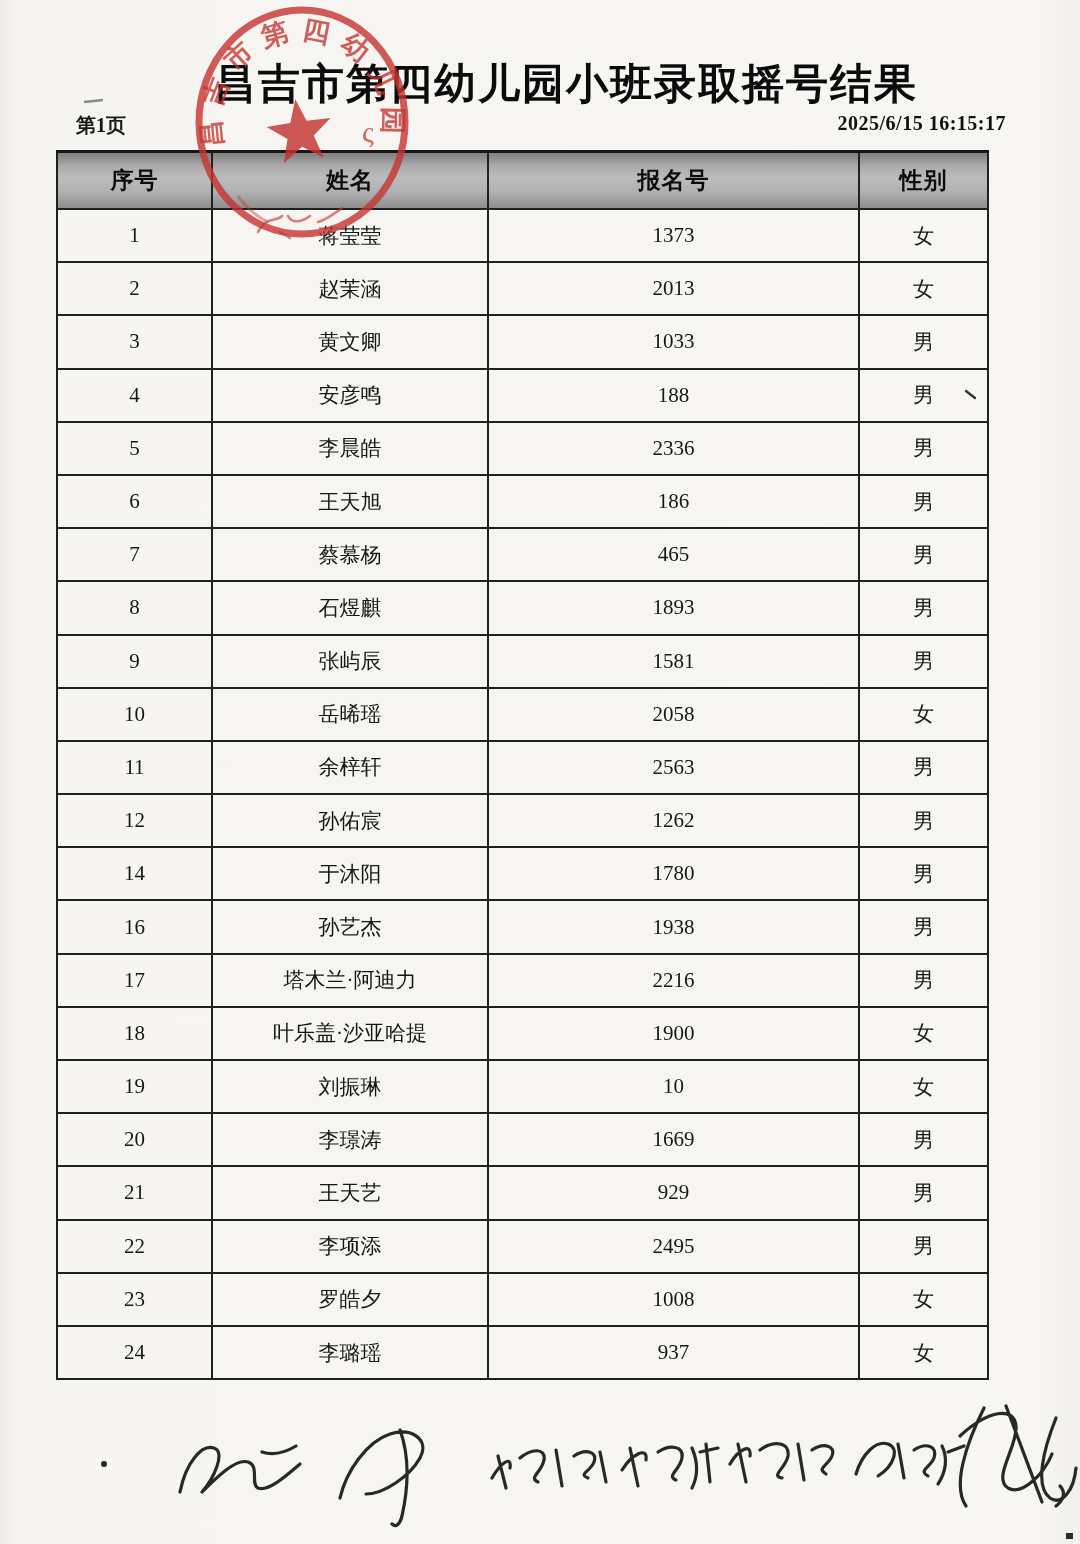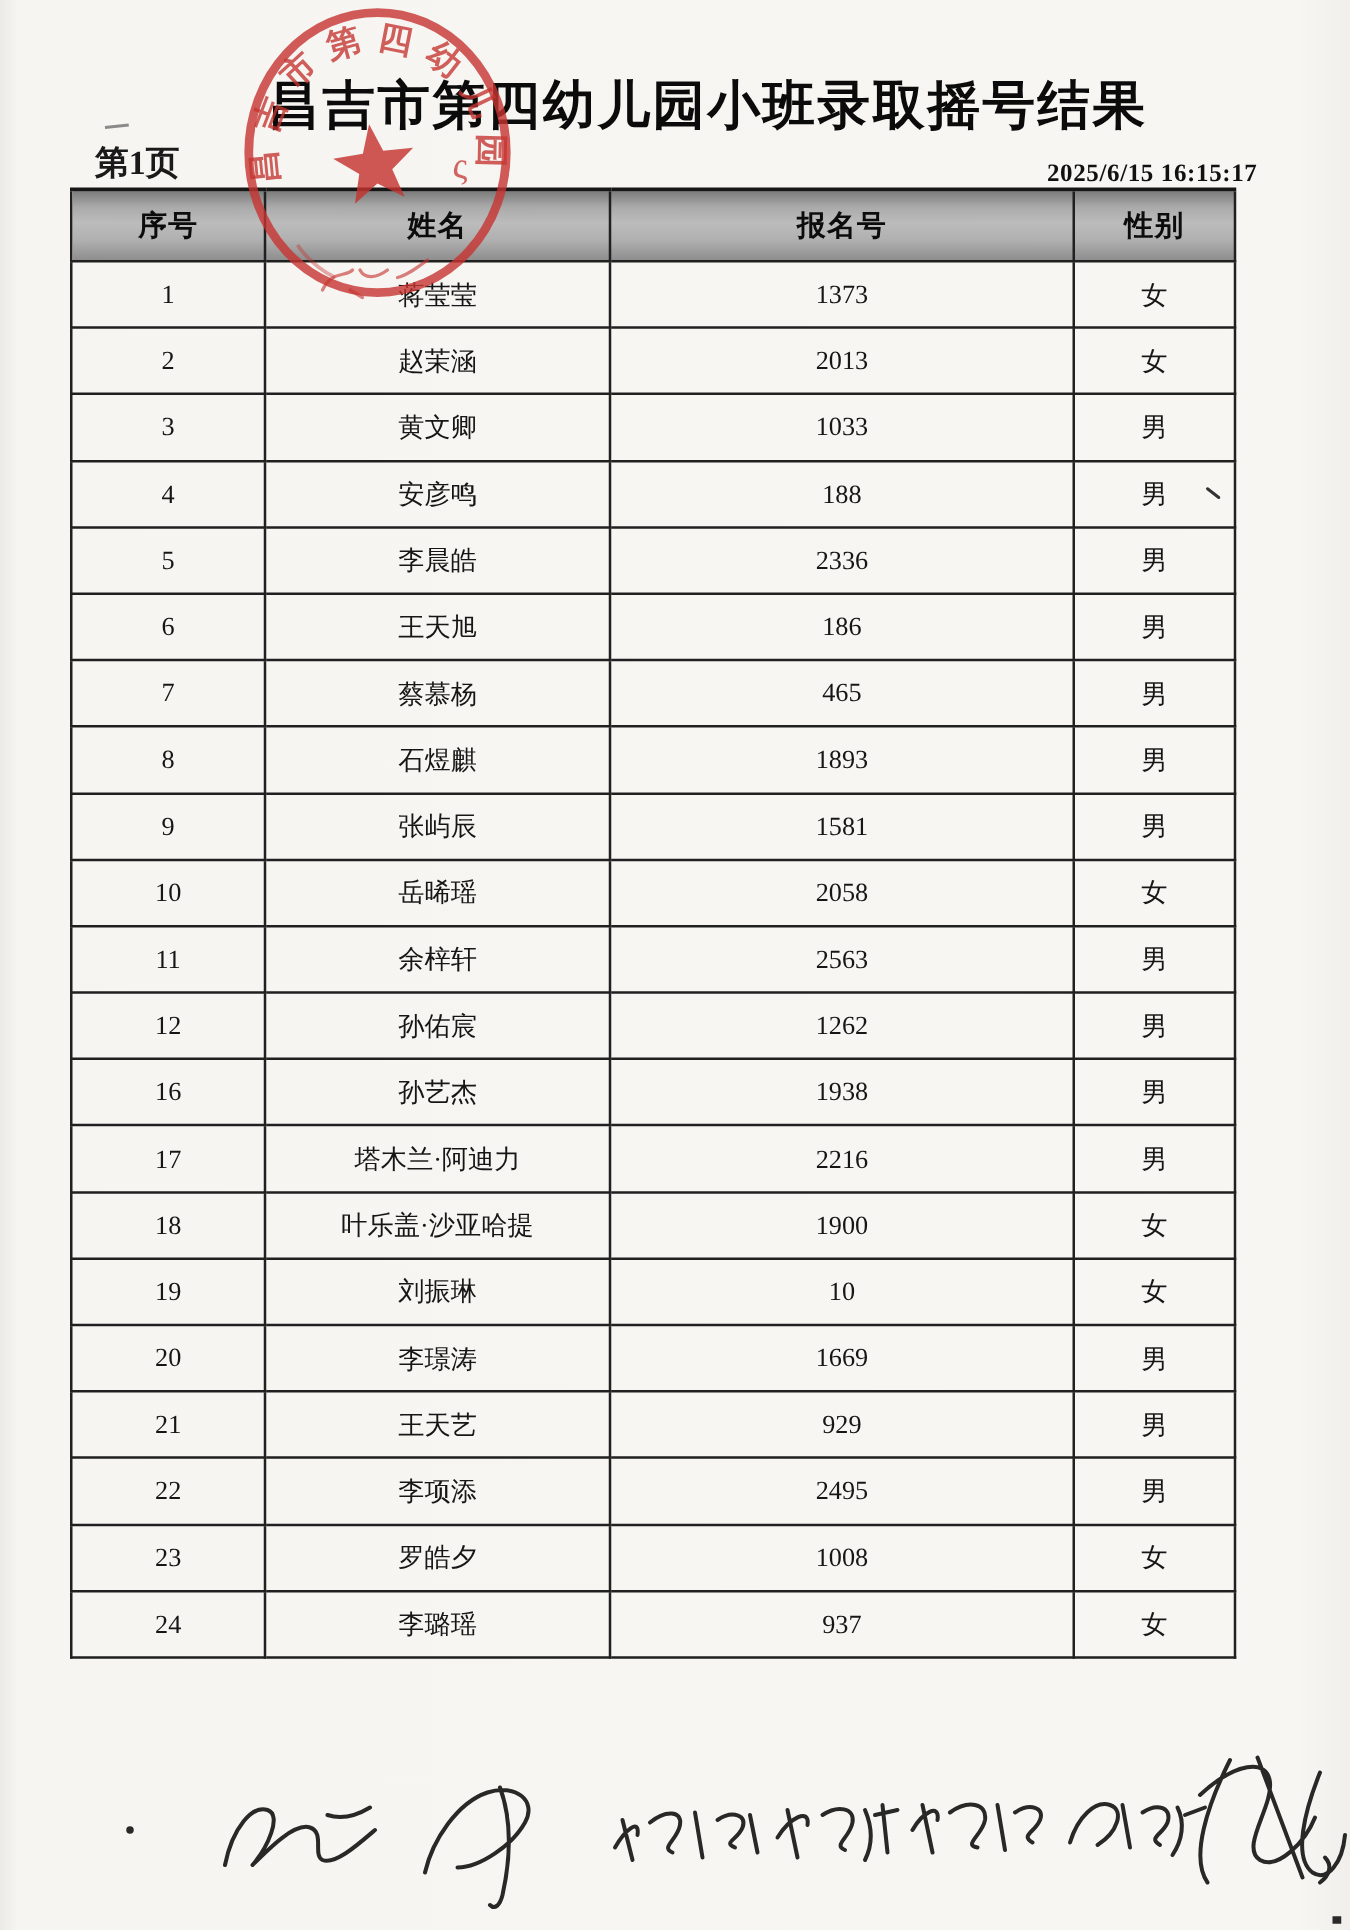--- a/index.html
+++ b/index.html
@@ -12,25 +12,25 @@
   .page{position:absolute;inset:0;}
   .doc-title{
     position:absolute;top:56px;left:0;right:0;text-align:center;
     transform:translateX(26px);
     font-family:"Liberation Sans","DejaVu Sans",sans-serif;
     font-weight:900;font-size:42px;letter-spacing:2px;color:#0b0b0b;
     white-space:nowrap;
   }
   .page-label{
     position:absolute;top:112px;left:76px;
-    font-size:27px;font-weight:700;color:#1a1a1a;
+    font-size:20px;font-weight:700;color:#1a1a1a;
   }
   .timestamp{
     position:absolute;top:112px;right:74px;
-    font-size:20px;font-weight:600;letter-spacing:.5px;color:#111;margin-top:16px;
+    font-size:20px;font-weight:600;letter-spacing:.5px;color:#111;
   }
   .tbl-wrap{position:absolute;top:150px;left:56px;width:1023px;}
   table.admission{
     width:931px;border-collapse:collapse;table-layout:fixed;
     background:transparent;
   }
   table.admission th, table.admission td{
     border:2px solid #202020;text-align:center;vertical-align:middle;
     overflow:hidden;white-space:nowrap;
   }
@@ -143,20 +143,26 @@
             <td data-name="row-reg-cell">2563</td>
             <td data-name="row-gender-cell">男</td>
           </tr>
           <tr data-name="table-row">
             <td data-name="row-no-cell">12</td>
             <td data-name="row-name-cell">孙佑宸</td>
             <td data-name="row-reg-cell">1262</td>
             <td data-name="row-gender-cell">男</td>
           </tr>
           <tr data-name="table-row">
+            <td data-name="row-no-cell">14</td>
+            <td data-name="row-name-cell">于沐阳</td>
+            <td data-name="row-reg-cell">1780</td>
+            <td data-name="row-gender-cell">男</td>
+          </tr>
+          <tr data-name="table-row">
             <td data-name="row-no-cell">16</td>
             <td data-name="row-name-cell">孙艺杰</td>
             <td data-name="row-reg-cell">1938</td>
             <td data-name="row-gender-cell">男</td>
           </tr>
           <tr data-name="table-row">
             <td data-name="row-no-cell">17</td>
             <td data-name="row-name-cell">塔木兰·阿迪力</td>
             <td data-name="row-reg-cell">2216</td>
             <td data-name="row-gender-cell">男</td>

